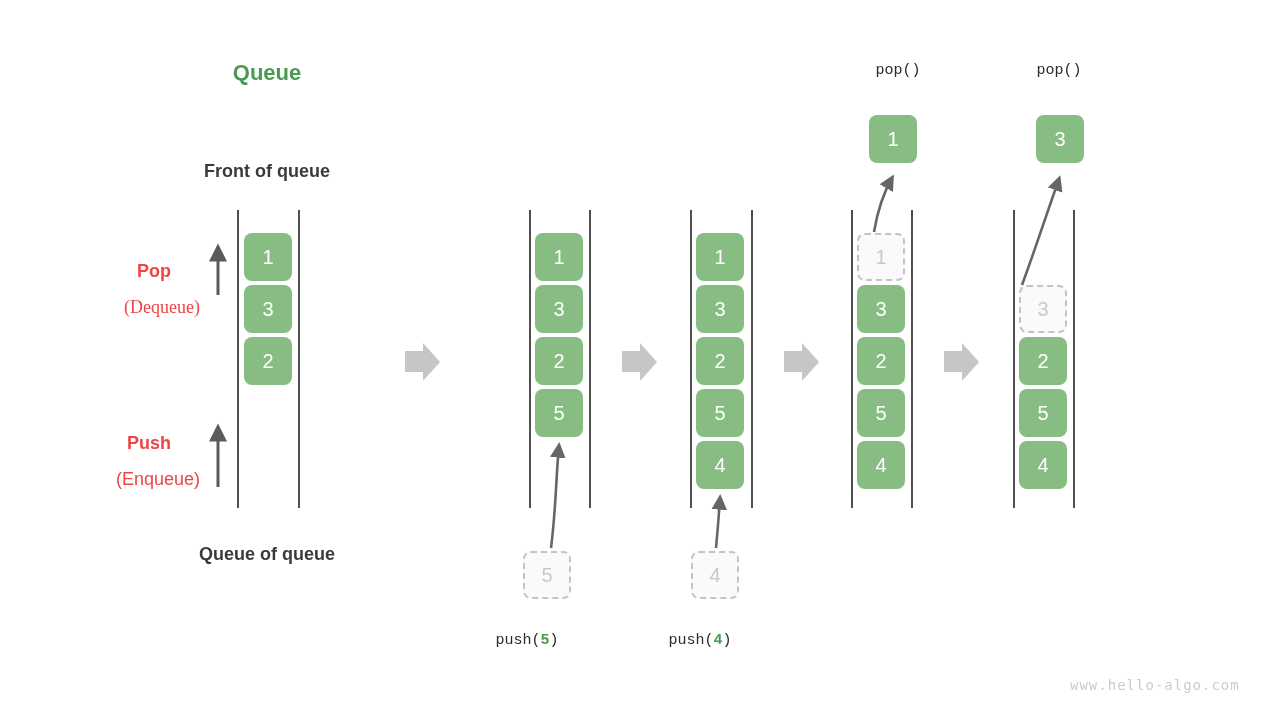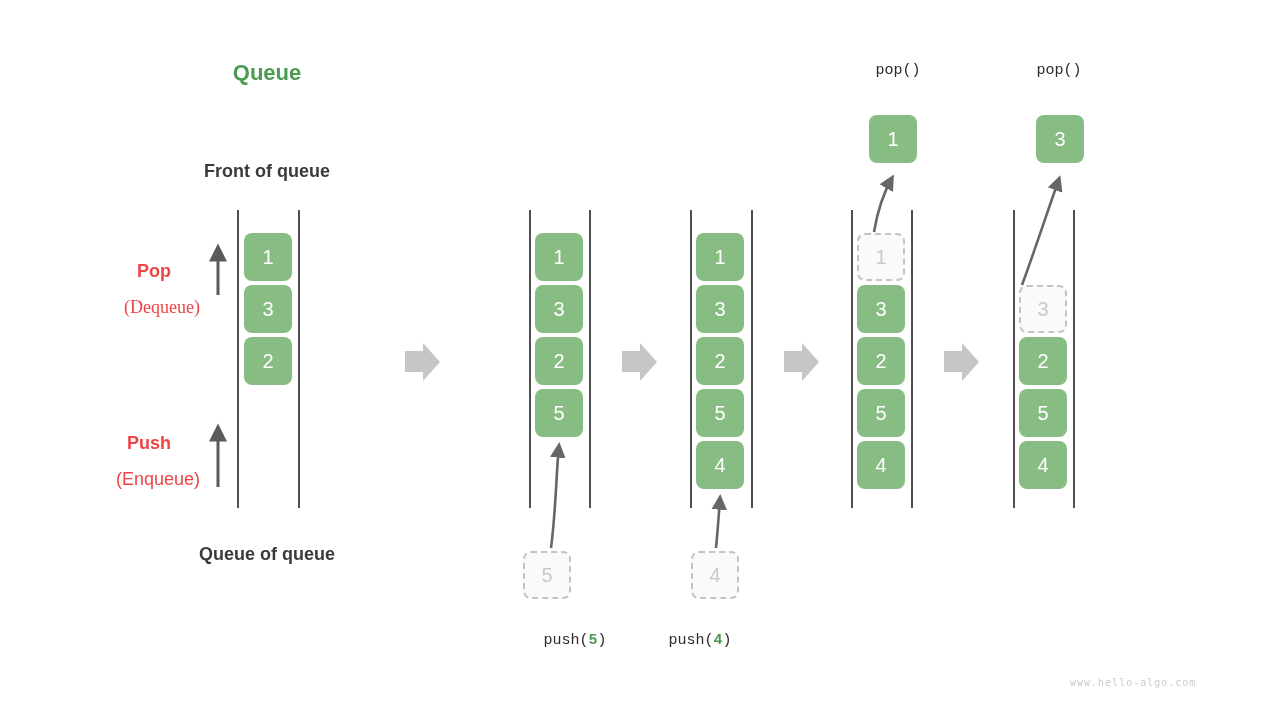--- a/index.html
+++ b/index.html
@@ -44,21 +44,21 @@
     font-size:15px;
     color:#2b2b2b;
     white-space:nowrap;
     transform:translateX(-50%);
     letter-spacing:0px;
   }
   .opcall .num{color:#4a9a4f;font-weight:bold;}
   .watermark{
     position:absolute;
     font-family:"DejaVu Sans Mono","Liberation Mono",monospace;
-    font-size:10px;
+    font-size:14px;
     color:#cccccc;
     white-space:nowrap;
     letter-spacing:1px;
   }
 
   
   .rail{
     position:absolute;
     width:1.6px;
     background:#4f4f4f;
@@ -156,21 +156,21 @@
   </div>
 
   <div>
     <div class="rail" style="left:529px;top:210px;height:298px;"></div>
     <div class="rail" style="left:589px;top:210px;height:298px;"></div>
     <div class="cell" style="left:535px;top:233px;">1</div>
     <div class="cell" style="left:535px;top:285px;">3</div>
     <div class="cell" style="left:535px;top:337px;">2</div>
     <div class="cell" style="left:535px;top:389px;">5</div>
     <div class="cell ghost" style="left:523px;top:551px;">5</div>
-    <div class="opcall" style="left:575px;top:632px;"><span>push(</span><span class="num">5</span><span>)</span></div>
+    <div class="opcall" style="left:527px;top:632px;"><span>push(</span><span class="num">5</span><span>)</span></div>
   </div>
 
   <div>
     <div class="rail" style="left:690px;top:210px;height:298px;"></div>
     <div class="rail" style="left:751px;top:210px;height:298px;"></div>
     <div class="cell" style="left:696px;top:233px;">1</div>
     <div class="cell" style="left:696px;top:285px;">3</div>
     <div class="cell" style="left:696px;top:337px;">2</div>
     <div class="cell" style="left:696px;top:389px;">5</div>
     <div class="cell" style="left:696px;top:441px;">4</div>

